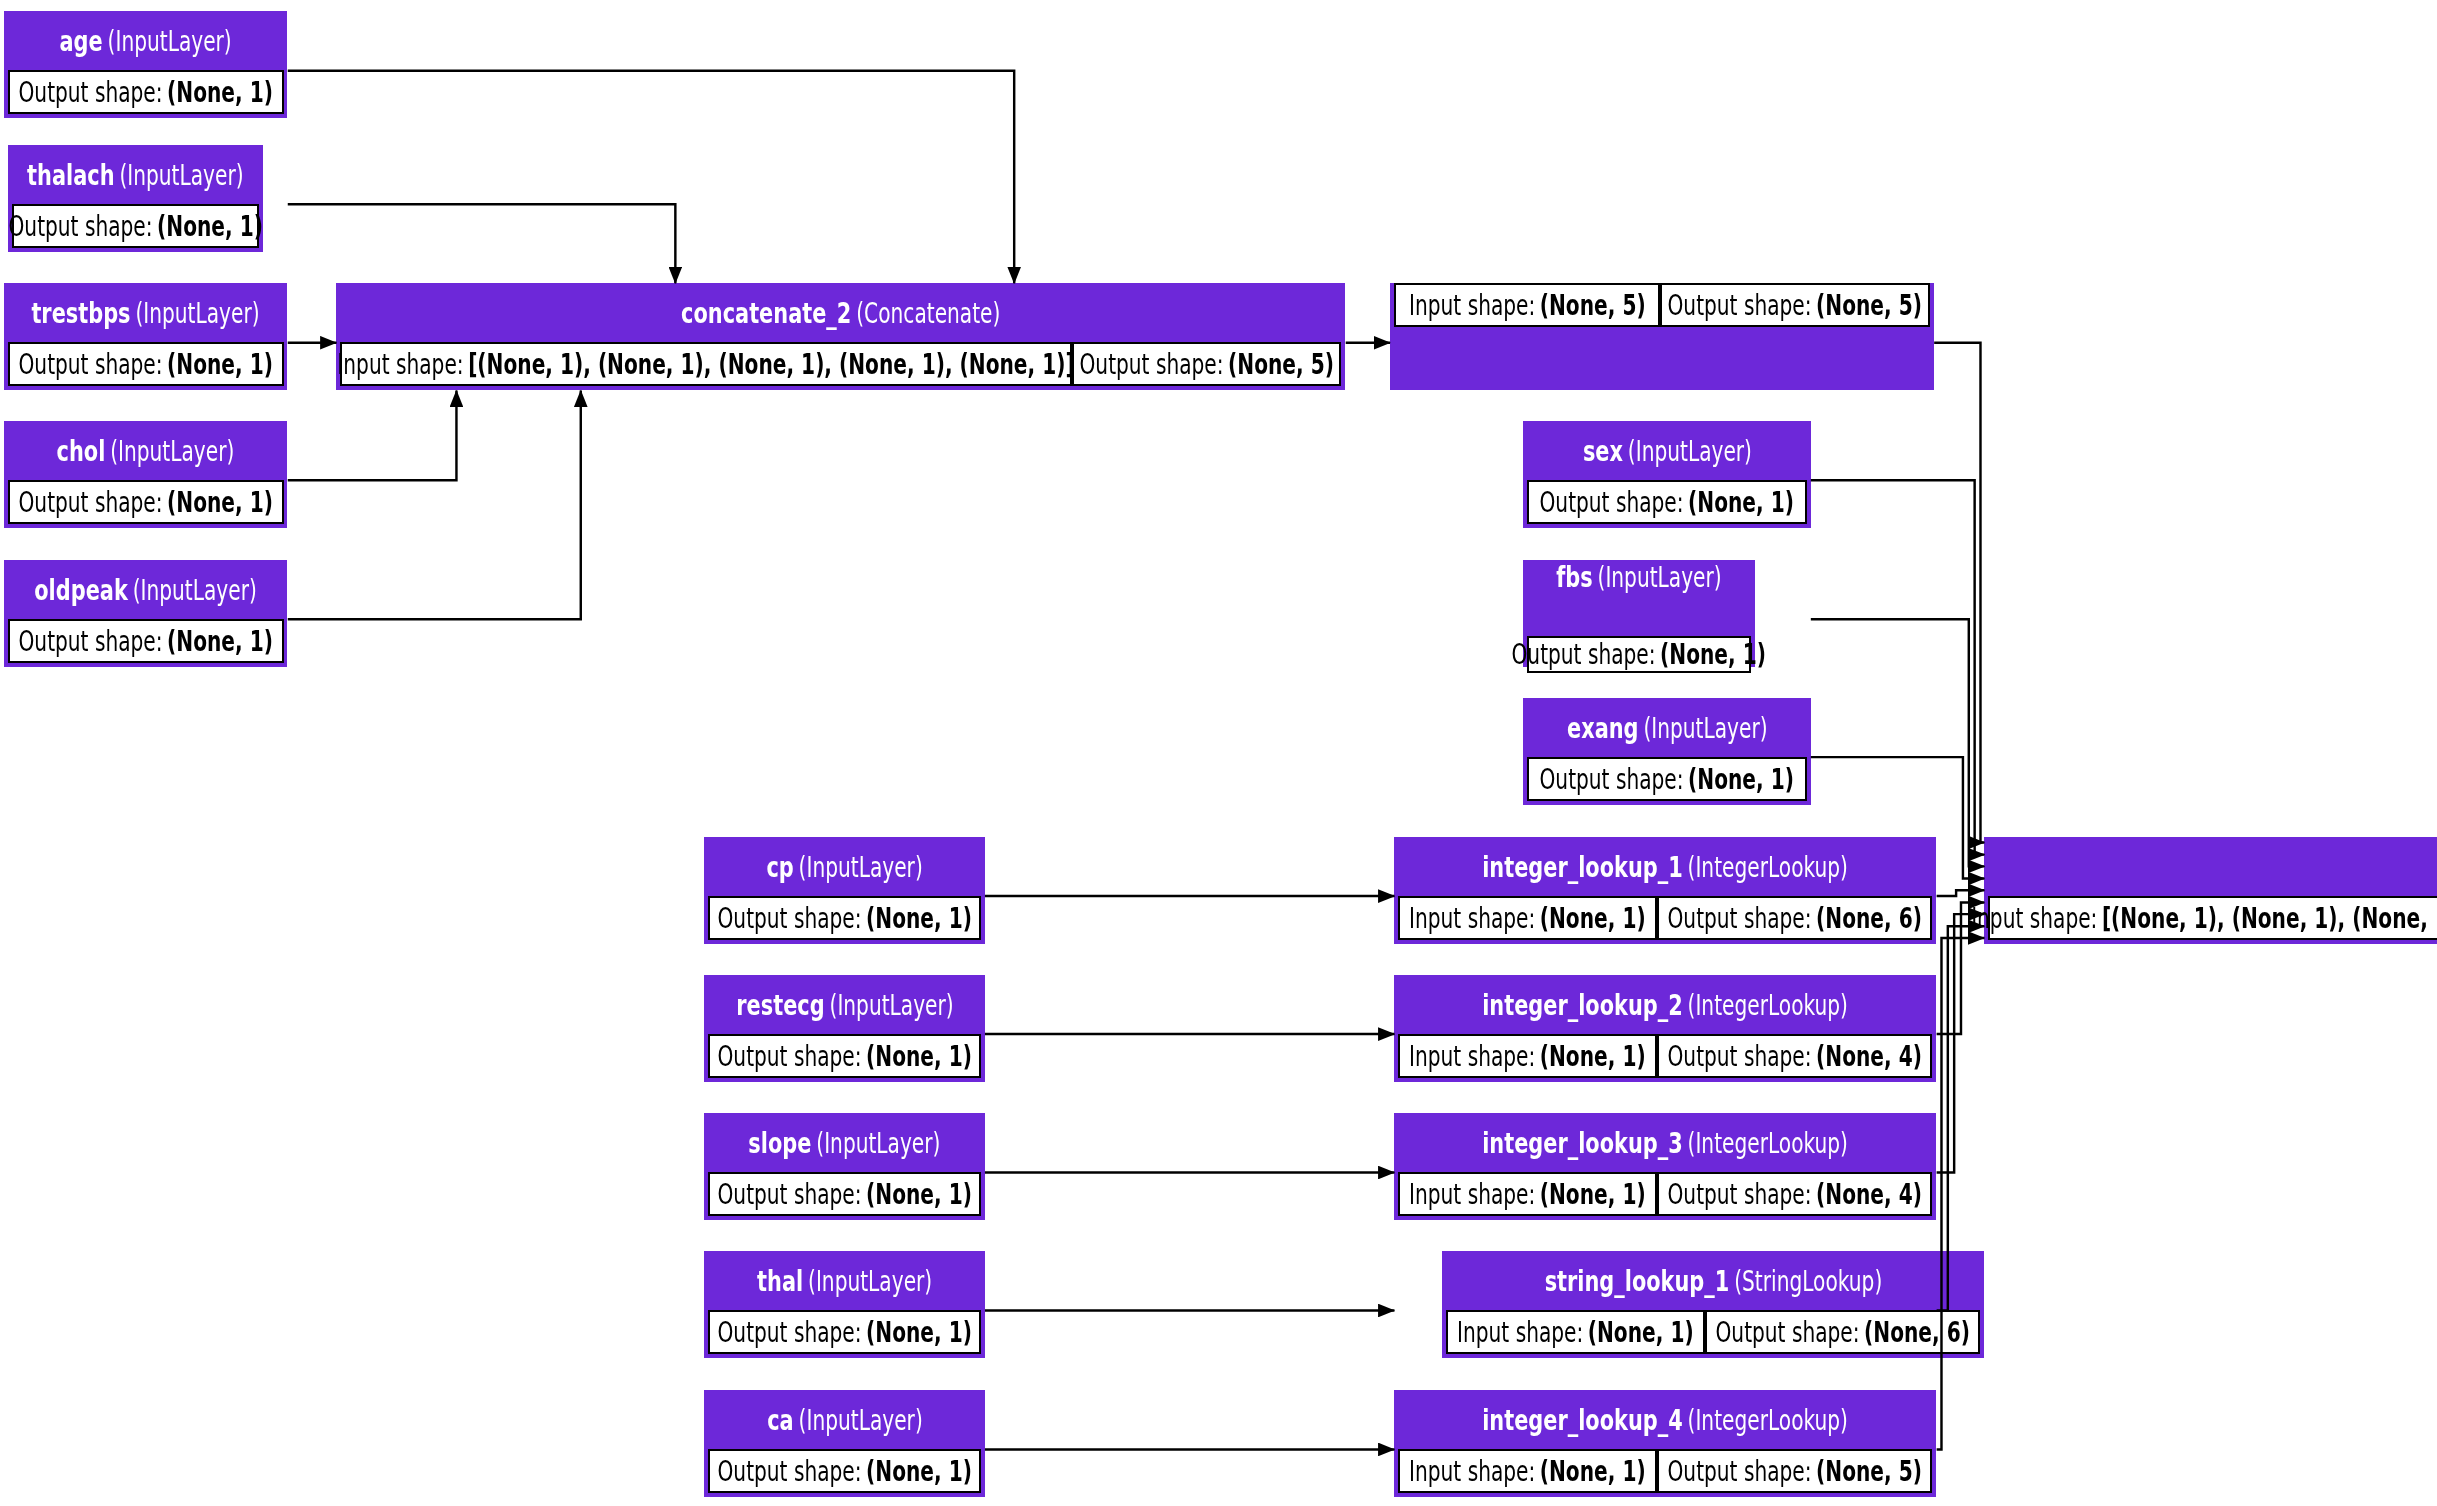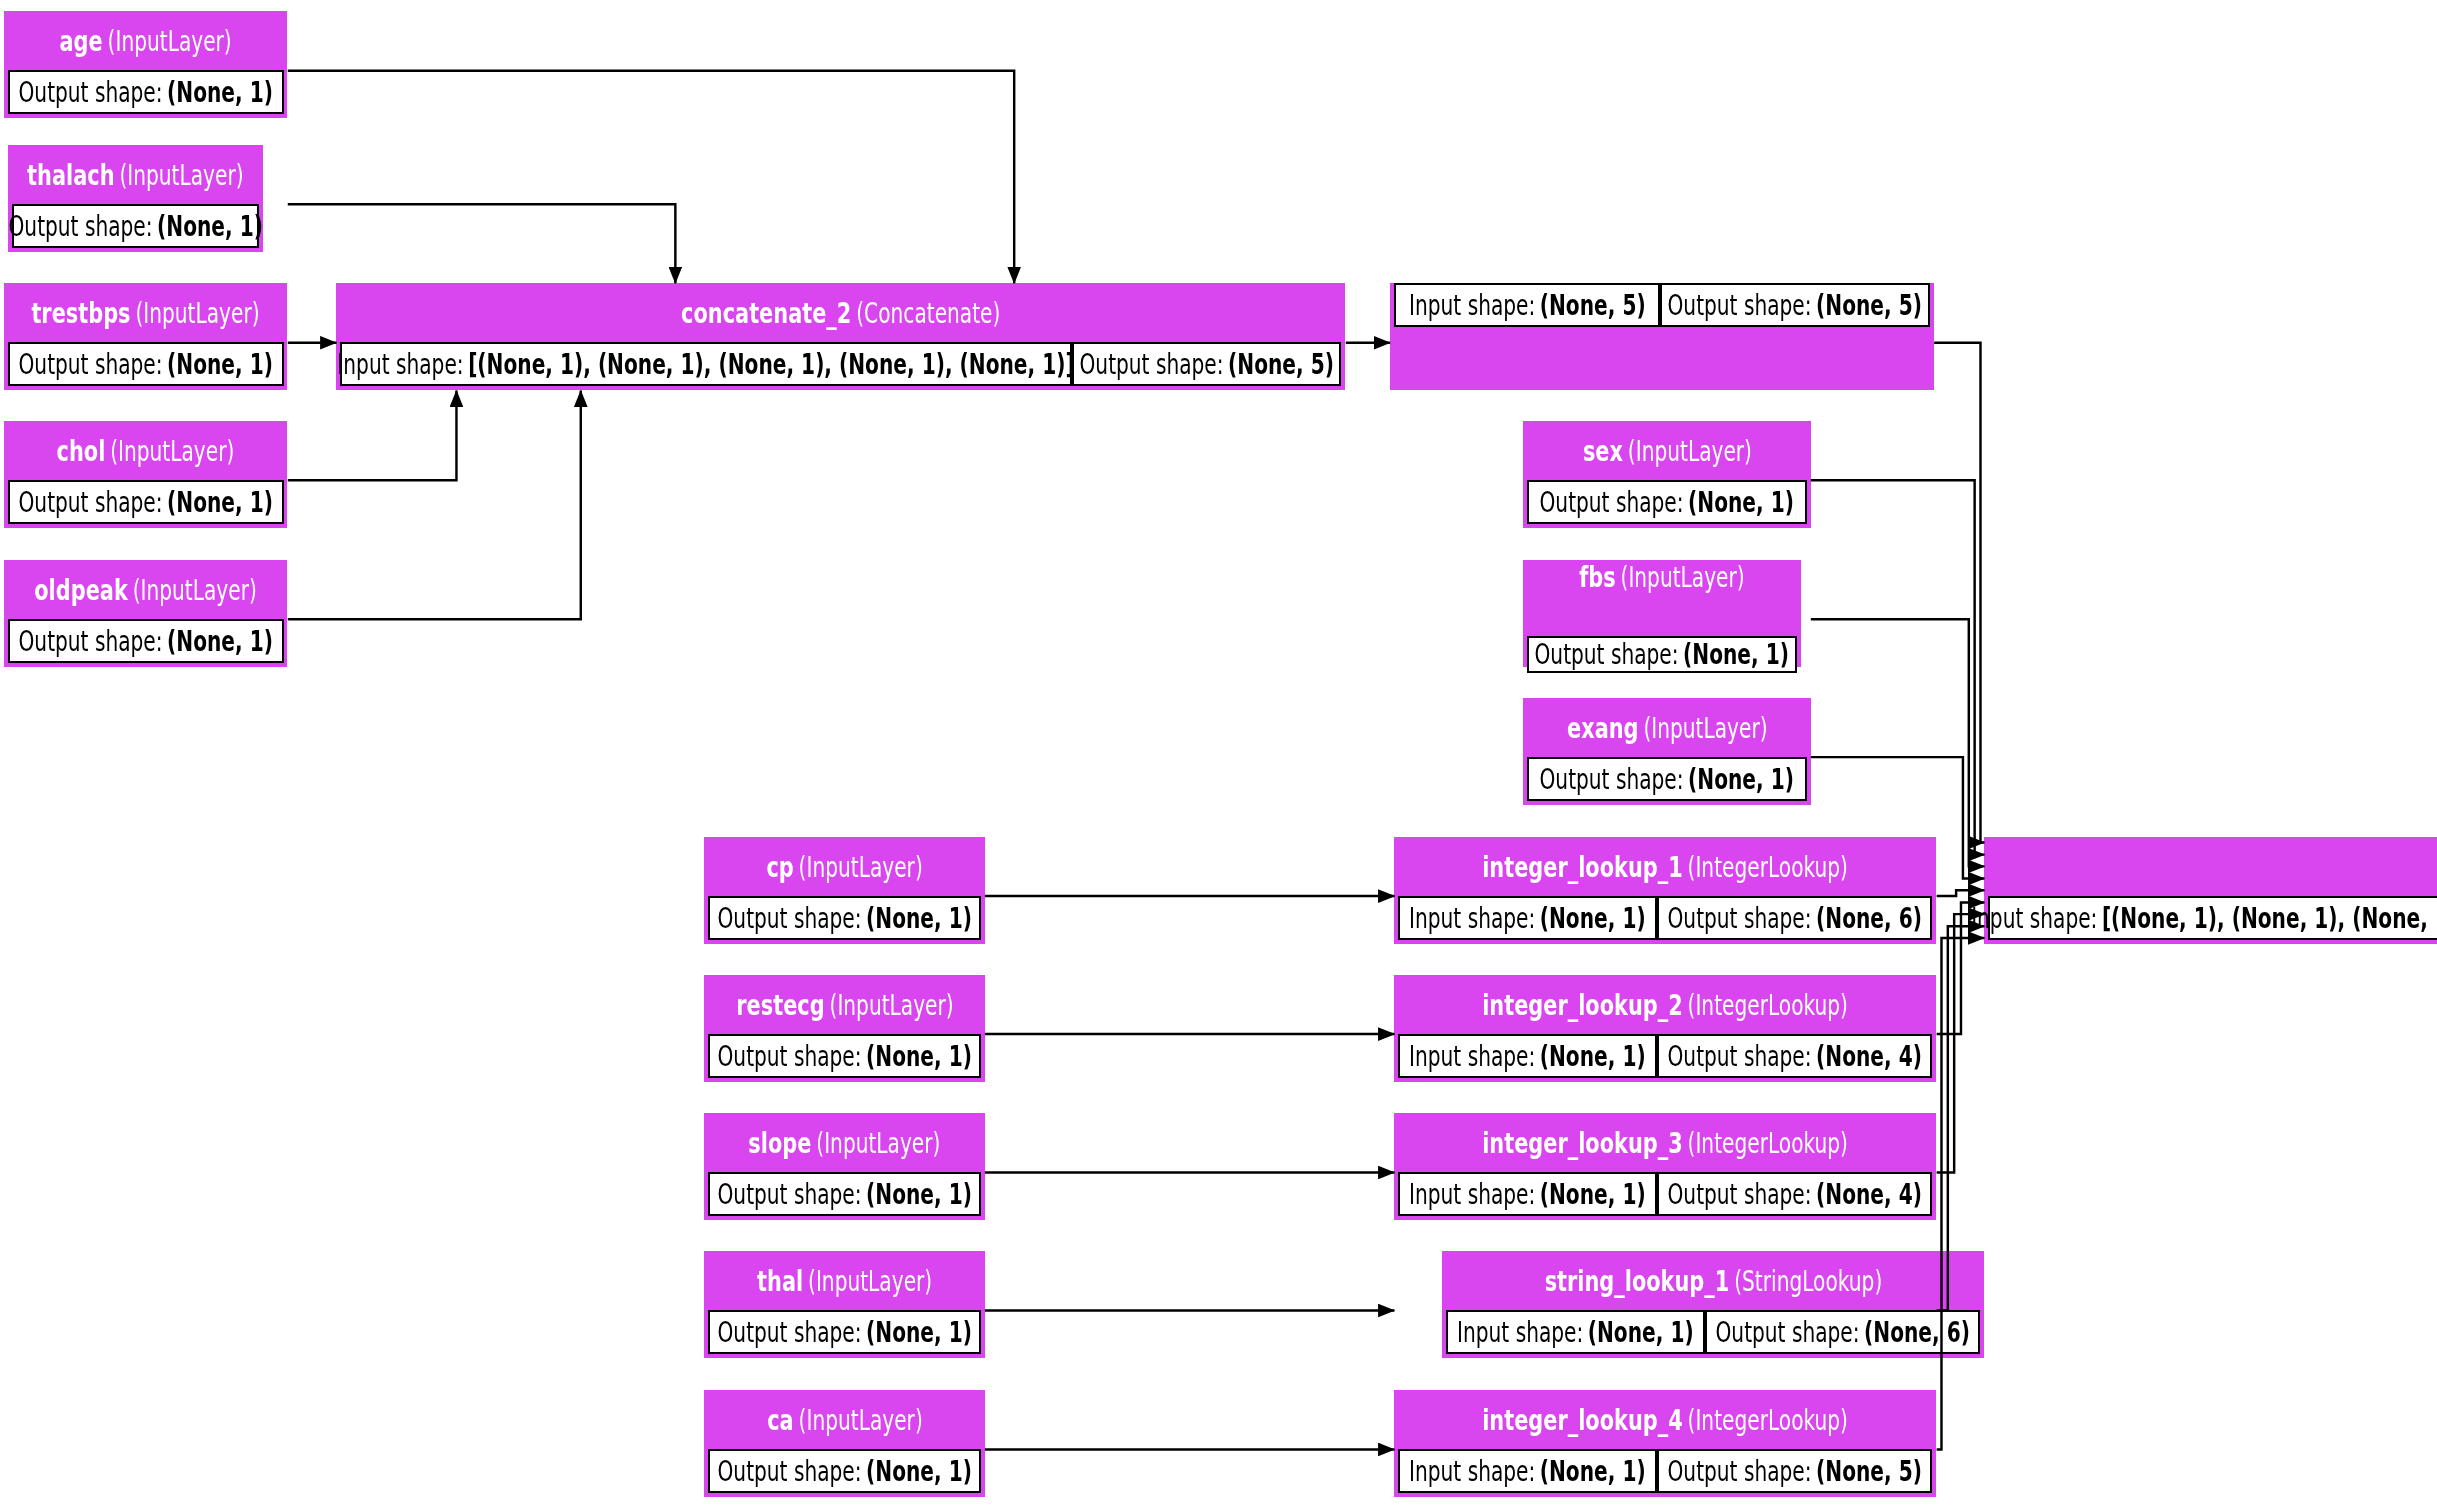--- a/index.html
+++ b/index.html
@@ -16,21 +16,21 @@
   }
   #edges {
     position: absolute;
     left: 0;
     top: 0;
     z-index: 2;
     pointer-events: none;
   }
   .node {
     position: absolute;
-    background: #d946ef;
+    background: #6d28d9;
     box-sizing: border-box;
     height: 107px;
     display: flex;
     flex-direction: column;
     z-index: 1;
   }
   .title {
     height: 59px;
     display: flex;
     align-items: center;
@@ -188,21 +188,21 @@
       <span class="txt">
         <span class="name">sex</span><span class="type">(InputLayer)</span>
       </span>
     </div>
     <div class="body">
         <div class="cell" style="width: 100%;">
           <span class="txt"><span>Output shape:</span><span class="value">(None, 1)</span></span>
         </div>
       </div>
   </div>
-    <div class="node" style="left: 1523px; top: 560px; width: 278px; gap: 42px;">
+    <div class="node" style="left: 1523px; top: 560px; width: 232px; gap: 42px;">
     <div class="title">
       <span class="txt">
         <span class="name">fbs</span><span class="type">(InputLayer)</span>
       </span>
     </div>
     <div class="body">
         <div class="cell" style="width: 100%;">
           <span class="txt"><span>Output shape:</span><span class="value">(None, 1)</span></span>
         </div>
       </div>

